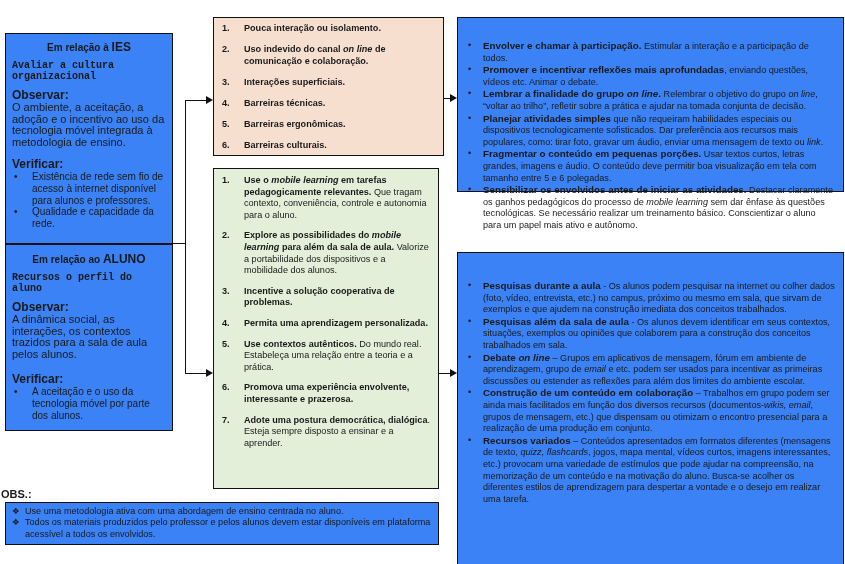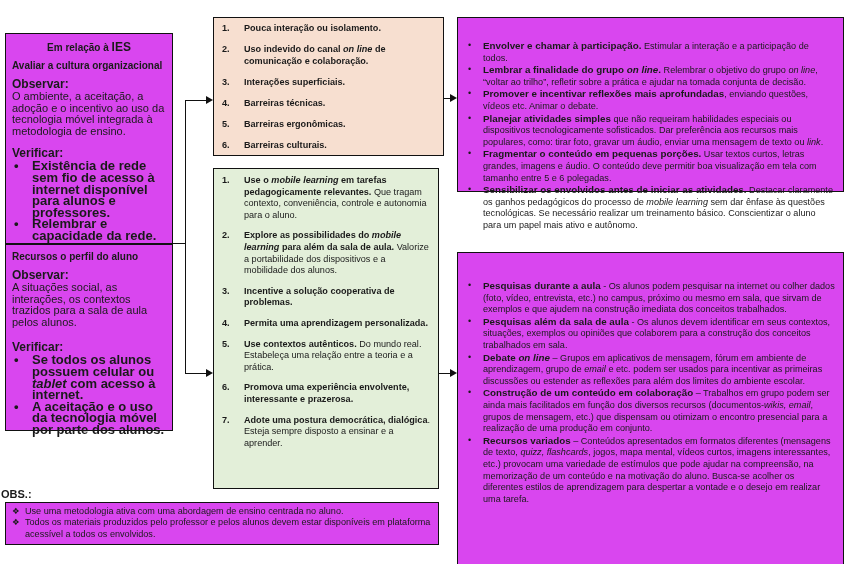--- a/index.html
+++ b/index.html
@@ -1,30 +1,30 @@
 <!DOCTYPE html>
 <html><head>
 <meta charset="utf-8">
 <style>
   html, body { margin:0; padding:0; background:#ffffff; }
   body { width:845px; height:564px; position:relative; overflow:hidden;
          font-family:"Liberation Sans", sans-serif; color:#1a1a1a; }
-  .box { position:absolute; border:1.3px solid #111; box-sizing:border-box; background:#d946ef; }
+  .box { position:absolute; border:1.3px solid #111; box-sizing:border-box; background:#3b82f6; }
   b, .b { font-weight:bold; }
   i { font-style:italic; }
   
   #ies { left:5px; top:33px; width:168px; height:211px; padding:5px 6px 0 6px; }
   #aluno { left:5px; top:243px; width:168px; height:188px; padding:6px 6px 0 6px; border-top:2px solid #111; }
   .lhead { text-align:center; font-weight:bold; font-size:10px; margin:1px 0 6px 0; }
   .lhead .big { font-size:12px; }
-  .lsub { font-weight:bold; font-size:10px; margin-bottom:6px; }
+  .lsub { font-weight:bold; font-size:10px; margin-bottom:6px;font-family:Liberation Mono, monospace; }
   .lsec { font-weight:bold; font-size:12px; margin-top:0; }
   .lp { font-size:11px; line-height:11.6px; margin:0 0 9px 0; }
   ul.dots { list-style:none; margin:0; padding:0; }
-  ul.dots li { position:relative; padding-left:20px; font-size:13px; line-height:11.6px;font-weight:bold; }
+  ul.dots li { position:relative; padding-left:20px; font-size:10px; line-height:11.6px; }
   ul.dots li::before { content:"•"; position:absolute; left:2px; top:0; }
   
   #pink { left:213px; top:17px; width:231px; height:139px; background:#f7dfd0; padding:5px 8px 0 8px; }
   #green { left:213px; top:168px; width:226px; height:321px; background:#e3efd9; padding:6px 8px 0 8px; }
   ol.num { list-style:none; margin:0; padding:0; }
   ol.num li { position:relative; padding-left:22px; font-size:9.1px; line-height:11.6px; }
   ol.num li .n { position:absolute; left:0; top:0; font-weight:bold; }
   #pink ol.num li { font-weight:bold; margin-bottom:9.5px; }
   #green ol.num li { margin-bottom:9px; }
   
@@ -51,31 +51,34 @@
   <div class="lhead">
     <span>Em relação à</span>
     <span class="big">IES</span>
   </div>
   <div class="lsub">Avaliar a cultura organizacional</div>
   <div class="lsec">Observar:</div>
   <p class="lp">O ambiente, a aceitação, a adoção e o incentivo ao uso da tecnologia móvel integrada à metodologia de ensino.</p>
   <div class="lsec">Verificar:</div>
   <ul class="dots">
     <li>Existência de rede sem fio de acesso à internet disponível para alunos e professores.</li>
-    <li>Relembrar e capacidade da rede.</li>
+    <li>Qualidade e capacidade da rede.</li>
   </ul>
 </div>
 
 <div class="box" id="aluno">
+  <div class="lhead">
+    <span>Em relação ao</span>
+    <span class="big">ALUNO</span>
+  </div>
   <div class="lsub">Recursos o perfil do aluno</div>
   <div class="lsec">Observar:</div>
-  <p class="lp" style="margin-bottom:12px">A situações social, as interações, os contextos trazidos para a sala de aula pelos alunos.</p>
+  <p class="lp" style="margin-bottom:12px">A dinâmica social, as interações, os contextos trazidos para a sala de aula pelos alunos.</p>
   <div class="lsec">Verificar:</div>
   <ul class="dots">
-    <li><span>Se todos os alunos possuem celular ou </span><i>tablet</i><span> com acesso à internet.</span></li>
     <li>A aceitação e o uso da tecnologia móvel por parte dos alunos.</li>
   </ul>
 </div>
 
 <div class="line" style="left:173px; top:243px; width:13px; height:1px;"></div>
 <div class="line" style="left:185px; top:100px; width:1px; height:273px;"></div>
 <div class="line" style="left:185px; top:100px; width:21px; height:1px;"></div>
 <div class="arrow" style="left:206px; top:96px;"></div>
 <div class="line" style="left:185px; top:373px; width:21px; height:1px;"></div>
 <div class="arrow" style="left:206px; top:369px;"></div>
@@ -105,22 +108,22 @@
       <li><span class="n">7.</span><b><span>Adote uma postura democrática, dialógica</span></b><span>. Esteja sempre disposto a ensinar e a aprender.</span></li>
     </ol>
 </div>
 
 <div class="line" style="left:439px; top:373px; width:11px; height:1px;"></div>
 <div class="arrow" style="left:450px; top:369px;"></div>
 
 <div class="box" id="rtop">
   <ul class="rdots" id="rtop-list">
       <li><span class="t">Envolver e chamar à participação.</span><span> Estimular a interação e a participação de todos.</span></li>
+      <li><span class="t">Promover e incentivar reflexões mais aprofundadas</span><span>, enviando questões, vídeos etc. Animar o debate.</span></li>
       <li><span class="t">Lembrar a finalidade do grupo </span><i class="t">on line</i><span class="t">.</span><span> Relembrar o objetivo do grupo </span><i>on line</i><span>, “voltar ao trilho”, refletir sobre a prática e ajudar na tomada conjunta de decisão.</span></li>
-      <li><span class="t">Promover e incentivar reflexões mais aprofundadas</span><span>, enviando questões, vídeos etc. Animar o debate.</span></li>
       <li><span class="t">Planejar atividades simples</span><span> que não requeiram habilidades especiais ou dispositivos tecnologicamente sofisticados. Dar preferência aos recursos mais populares, como: tirar foto, gravar um áudio, enviar uma mensagem de texto ou </span><i>link</i><span>.</span></li>
       <li><span class="t">Fragmentar o conteúdo em pequenas porções.</span><span> Usar  textos curtos, letras grandes, imagens e áudio. O conteúdo deve permitir boa visualização em tela com tamanho entre 5 e 6 polegadas.</span></li>
       <li><span class="t">Sensibilizar os envolvidos antes de iniciar as atividades.</span><span> Destacar claramente os ganhos pedagógicos do processo  de </span><i>mobile learning</i><span> sem dar ênfase às questões tecnológicas. Se necessário realizar um treinamento básico. Conscientizar o aluno para um papel mais ativo e autônomo.</span></li>
     </ul>
 </div>
 
 <div class="box" id="rbot">
   <ul class="rdots" id="rbot-list">
       <li><span class="t">Pesquisas durante a aula</span><span> - Os alunos podem pesquisar na internet ou colher dados (foto, vídeo, entrevista, etc.) no campus, próximo ou mesmo em sala, que sirvam de exemplos e que ajudem na construção imediata dos conceitos trabalhados.</span></li>
       <li><span class="t">Pesquisas além da sala de aula</span><span> - Os alunos devem identificar em seus contextos, situações, exemplos ou opiniões que colaborem para a construção dos conceitos trabalhados em sala.</span></li>

